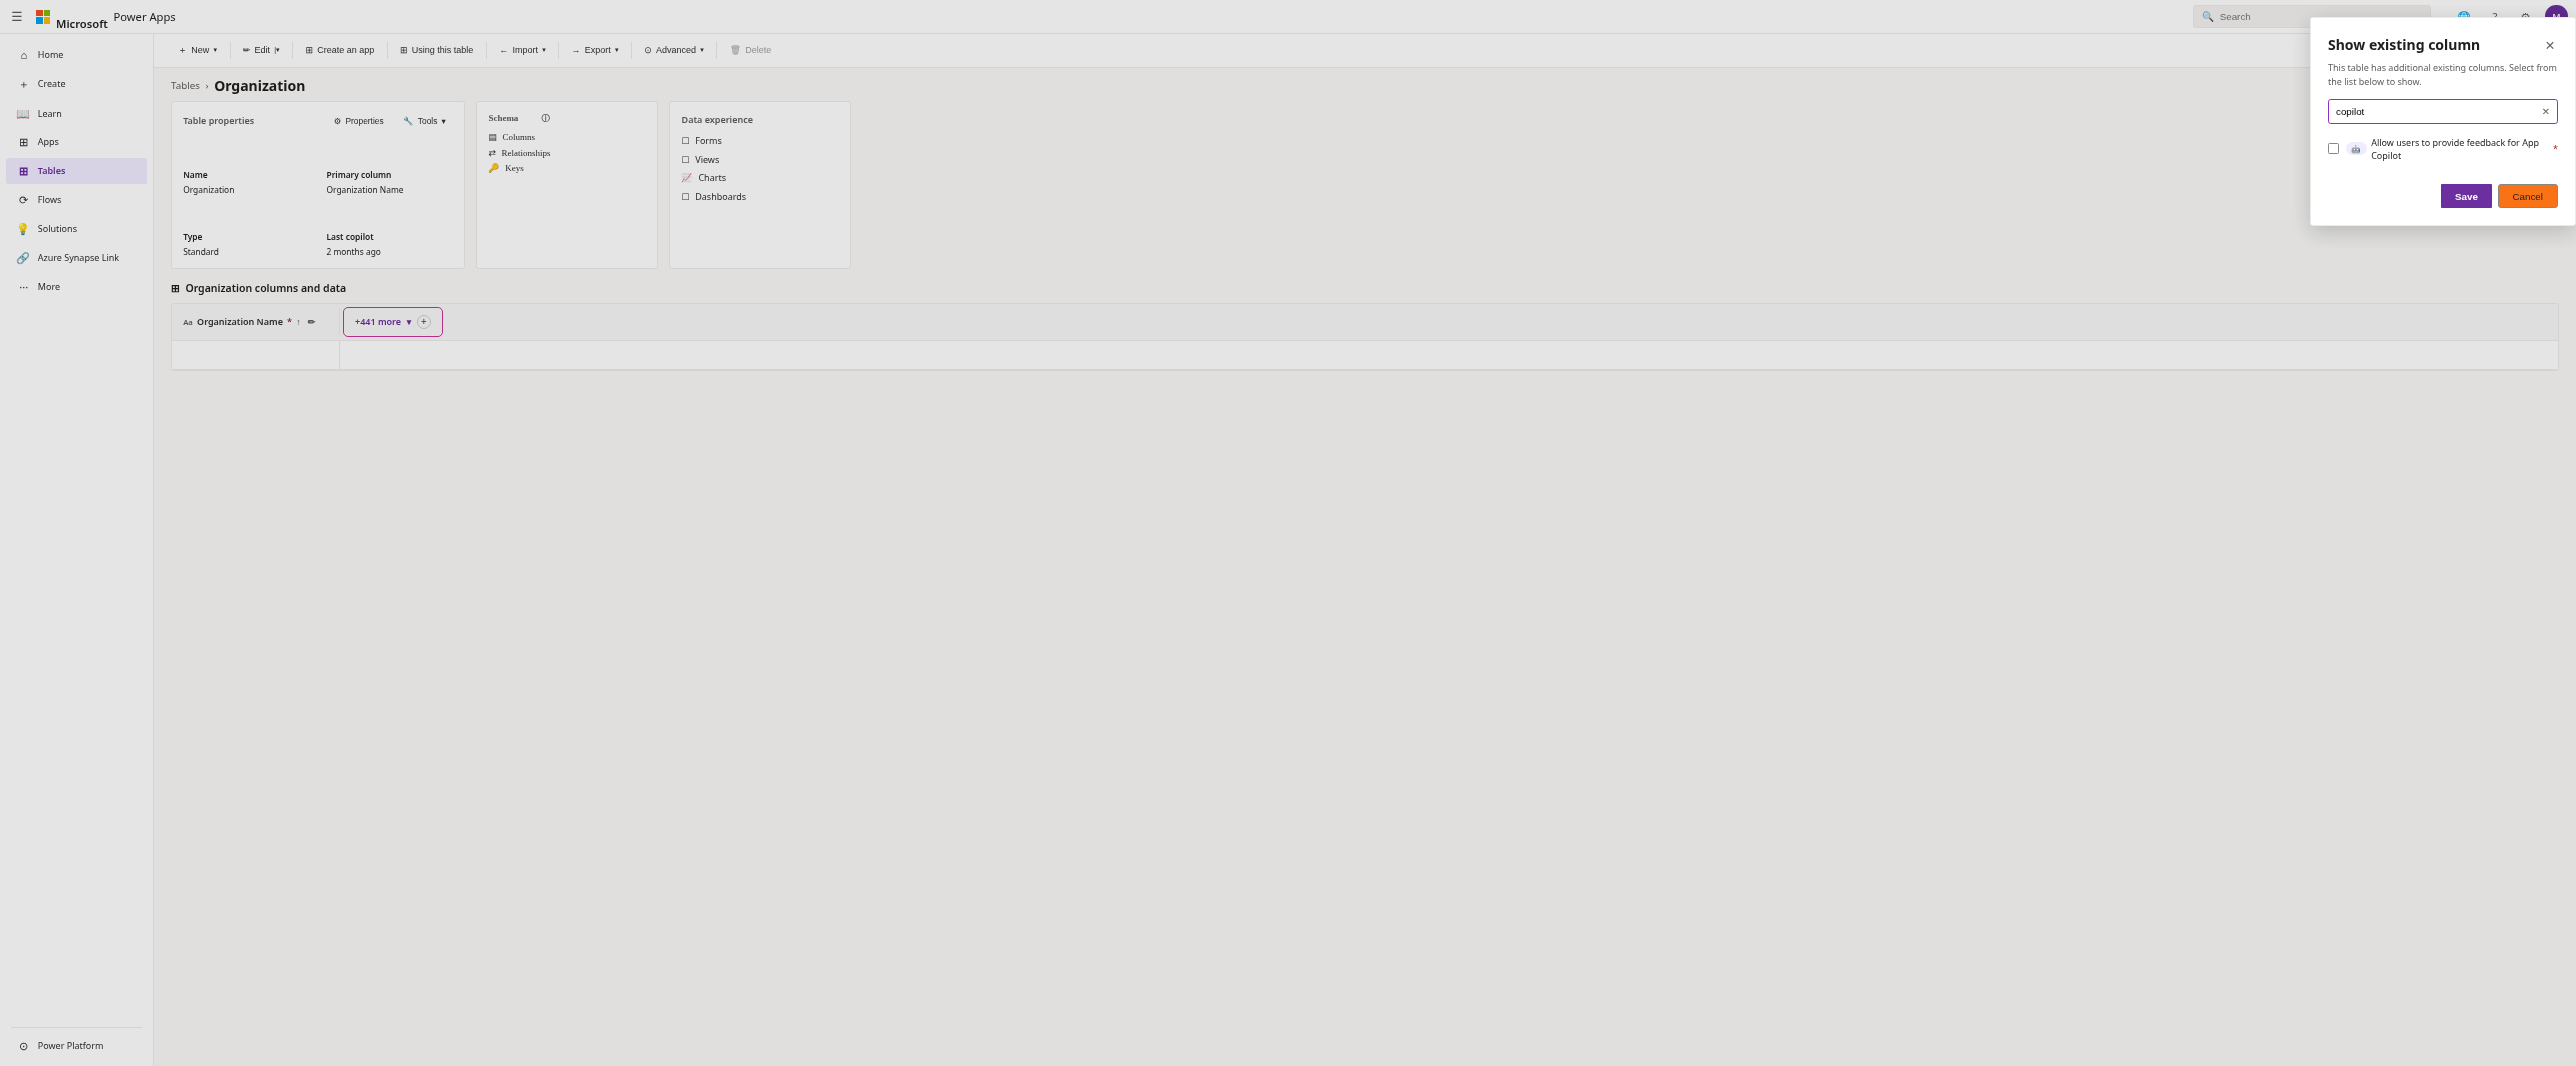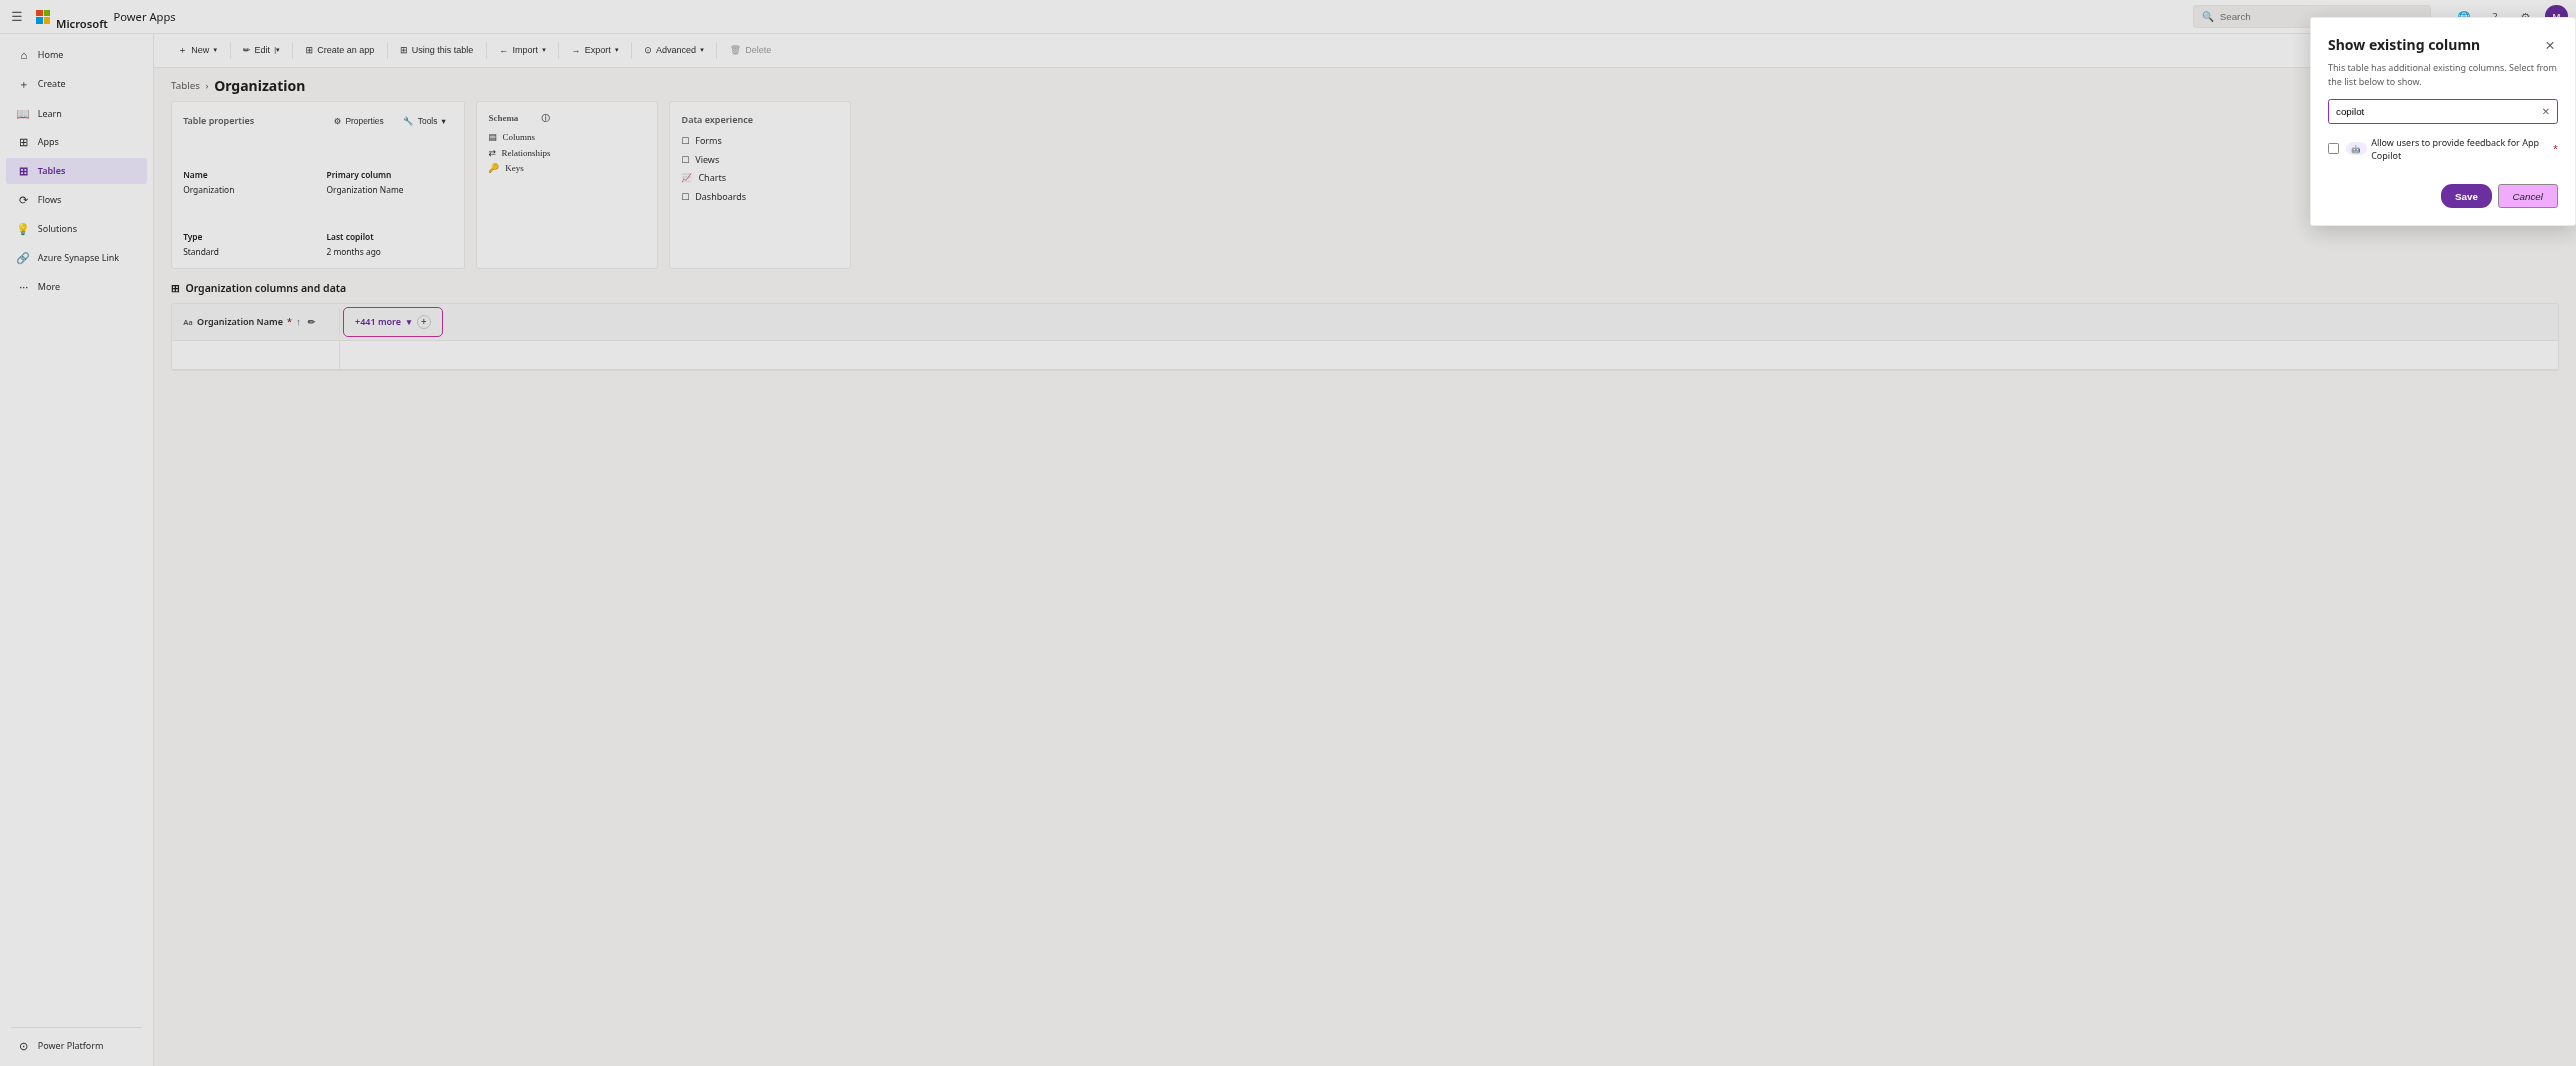--- a/index.html
+++ b/index.html
@@ -70,22 +70,22 @@
     .modal-desc { font-size: 9px; color: #605e5c; margin-bottom: 11.2px; line-height: 1.5; }
     .modal-search { display: flex; align-items: center; border: 1.4px solid #8b2fc9; border-radius: 2.8px; padding: 0 7px; height: 25px; gap: 5.6px; margin-bottom: 11.2px; }
     .modal-search input { border: none; outline: none; font-size: 9.8px; flex: 1; }
     .modal-search .clear { cursor: pointer; color: #605e5c; font-size: 9.8px; }
     .modal-option { display: flex; align-items: center; gap: 7px; margin-bottom: 5.6px; }
     .modal-checkbox { width: 11.2px; height: 11.2px; border: 0.7px solid #8a8886; border-radius: 1.4px; cursor: pointer; appearance: none; -webkit-appearance: none; flex-shrink: 0; }
     .modal-option-label { font-size: 9px; color: #201f1e; display: flex; align-items: center; gap: 4.2px; }
     .copilot-badge { background: #f0ebff; color: #6b2fa0; border-radius: 7px; padding: 1.4px 5.6px; font-size: 7.7px; font-weight: 600; }
     .required-star { color: #a4262c; }
     .modal-footer { display: flex; justify-content: flex-end; gap: 5.6px; margin-top: 22.4px; }
-    .btn-primary { background: #6b2fa0; color: #fff; border: none; border-radius: 11px; padding: 5.6px 14px; font-size: 9.8px; font-weight: 600; cursor: pointer; }
-    .btn-secondary { background: #f0abfc; color: #201f1e; border: 0.7px solid #8a8886; border-radius: 2.8px; padding: 5.6px 14px; font-size: 9.8px; cursor: pointer; font-style: italic; }
+    .btn-primary { background: #6b2fa0; color: #fff; border: none; border-radius: 1px; padding: 5.6px 14px; font-size: 9.8px; font-weight: 600; cursor: pointer; }
+    .btn-secondary { background: #f97316; color: #201f1e; border: 0.7px solid #8a8886; border-radius: 2.8px; padding: 5.6px 14px; font-size: 9.8px; cursor: pointer; }
 
     
     .ms-sq { display: grid; grid-template-columns: 1fr 1fr; gap: 1.4px; width: 14px; height: 14px; }
     .sq-red { background: #f25022; }
     .sq-green { background: #7fba00; }
     .sq-blue { background: #00a4ef; }
     .sq-yellow { background: #ffb900; }
   </style>
 </head>
 <body>

